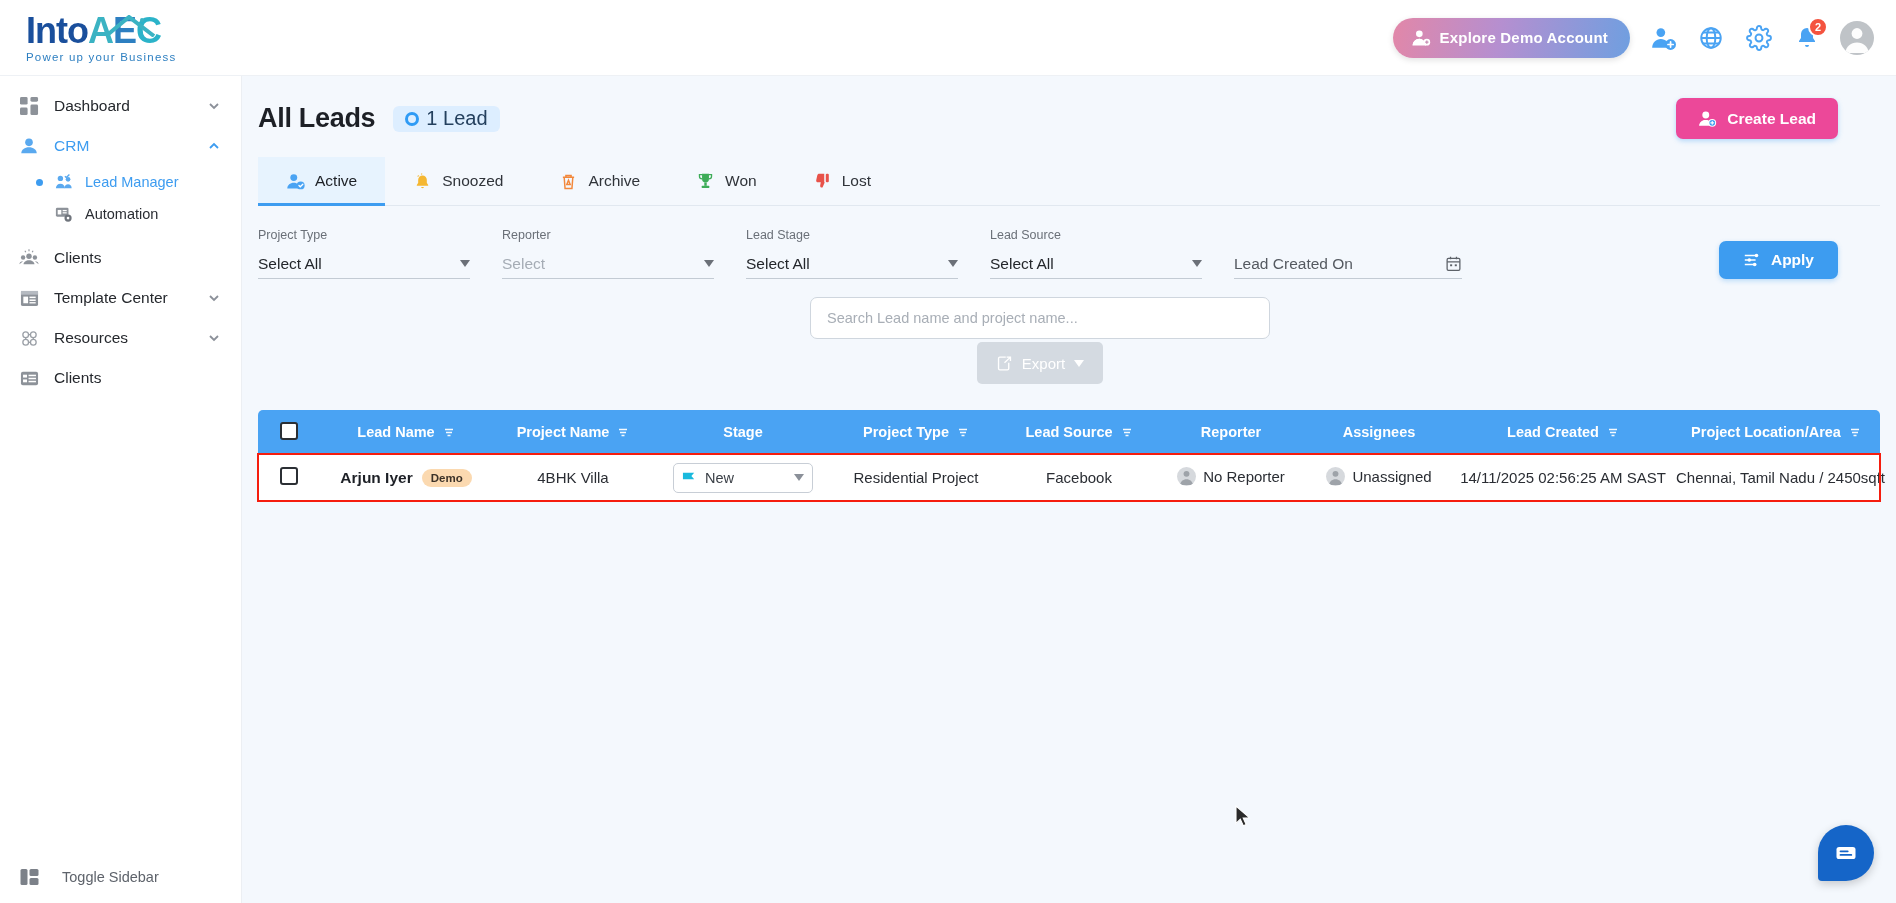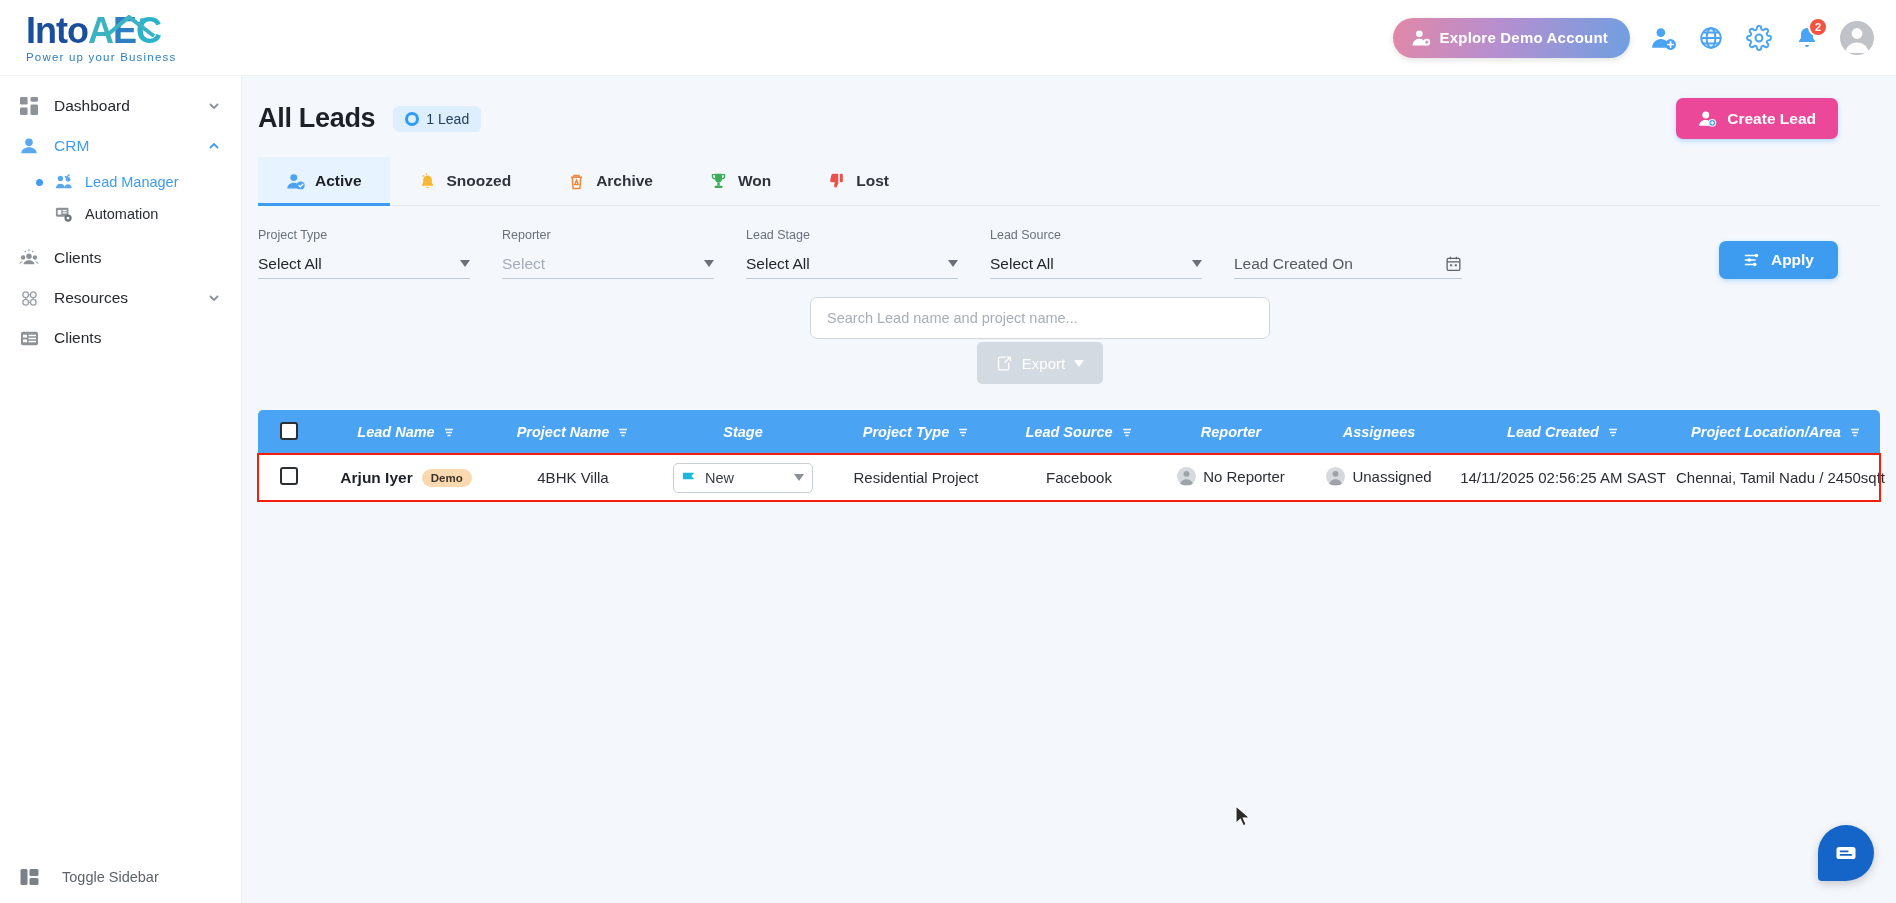--- a/index.html
+++ b/index.html
@@ -81,34 +81,34 @@
   
   .main {
     position: absolute; top: 76px; left: 242px; width: 1654px; height: 827px;
     background: #f4f8fd; overflow: hidden;
   }
   .page-head { display: flex; align-items: center; padding: 22px 58px 0 16px; }
   .page-title { font-size: 27px; font-weight: 700; color: #1d2026; letter-spacing: -.3px; }
   .lead-chip {
     margin-left: 18px; background: #ddeeff; border-radius: 6px; height: 26px;
     display: inline-flex; align-items: center; gap: 7px; padding: 0 12px;
-    font-size: 14px; color: #24405e;
+    font-size: 20px; color: #24405e;
   }
   .chip-ring { width: 14px; height: 14px; border-radius: 50%; border: 3px solid #2f9bf5; }
   .create-btn {
     margin-left: auto; background: #ec4899; border: 0; border-radius: 7px; color: #fff;
     height: 41px; padding: 0 22px; font-size: 15.5px; font-weight: 700; cursor: pointer;
     display: flex; align-items: center; gap: 10px; box-shadow: 0 2px 5px rgba(61,156,240,.35);
   }
 
   
   .tabs { display: flex; margin: 18px 0 0 16px; border-bottom: 1px solid #e1e8f0; width: 1622px; }
   .tab {
     display: flex; align-items: center; gap: 10px; height: 48px; padding: 0 28px;
-    font-size: 15.5px; color: #30343a; cursor: pointer; position: relative; font-weight: bold;
+    font-size: 15.5px; color: #30343a; cursor: pointer; position: relative;
   }
   .tab.sel { background: #e7f3fe; color: #1d2026; }
   .tab.sel:after {
     content: ''; position: absolute; left: 0; right: 0; bottom: -1px; height: 3px; background: #3d9cf0;
   }
 
   
   .filters { display: flex; align-items: flex-end; padding: 22px 0 0 16px; gap: 0; }
   .field { width: 212px; margin-right: 32px; }
   .field-label { font-size: 12.5px; color: #6a7078; margin-bottom: 7px; }
@@ -140,21 +140,21 @@
     width: 126px; height: 42px; background: #d4dae1; border: 0; border-radius: 5px;
     color: #ffffff; font-size: 15px; display: flex; align-items: center; justify-content: center; gap: 9px;
     cursor: pointer;
   }
 
   
   .tablewrap { margin: 26px 16px 0 16px; width: 1622px; }
   table { width: 100%; border-collapse: collapse; table-layout: fixed; }
   thead th {
     background: #4aa3f3; color: #fff; height: 44px; font-size: 14.5px; font-weight: 700;
-    text-align: center; white-space: nowrap; padding: 0 4px; font-style: italic;
+    text-align: center; white-space: nowrap; padding: 0 4px;
   }
   thead th .thin { display: inline-flex; align-items: center; justify-content: center; gap: 8px; }
   .sort-ic { width: 12px; height: 12px; opacity: .95; }
   .hdr-check, .row-check {
     width: 18px; height: 18px; border: 2px solid #2b2f34; border-radius: 3px; background: #fff;
     display: inline-block; cursor: pointer;
   }
   thead th:first-child { border-top-left-radius: 5px; }
   thead th:last-child { border-top-right-radius: 5px; }
   tbody tr {
@@ -324,20 +324,36 @@
             <circle cx="4.5" cy="10.5" r="2.4"></circle>
             <circle cx="17.5" cy="10.5" r="2.4"></circle>
             <path d="M5 18c0-2.7 2.7-4.6 6-4.6s6 1.9 6 4.6z"></path>
             <path d="M0.5 18c0-2 1.6-3.4 4-3.4M21.5 18c0-2-1.6-3.4-4-3.4"></path>
             <path d="M11 1.5v2M6.5 3l1 1.6M15.5 3l-1 1.6" stroke="#8d9299" stroke-width="1.2"></path>
           </svg>
       </span>
       <span class="nav-label">Clients</span>
     </div>
 
+    <div class="nav-item">
+      <span class="nv-icon">
+        <svg width="19" height="19" viewBox="0 0 20 20" fill="#8d9299">
+            <rect x="1" y="2" width="18" height="16" rx="2"></rect>
+            <rect x="1" y="2" width="18" height="4" fill="#b5bac1"></rect>
+            <rect x="3.5" y="8" width="5" height="7" fill="#fff"></rect>
+            <rect x="10" y="8" width="6.5" height="1.6" fill="#fff"></rect>
+            <rect x="10" y="11" width="6.5" height="1.6" fill="#fff"></rect>
+            <rect x="10" y="13.8" width="6.5" height="1.4" fill="#fff"></rect>
+          </svg>
+      </span>
+      <span class="nav-label">Template Center</span>
+      <svg class="chev" viewBox="0 0 14 14" fill="none" stroke="currentColor" stroke-width="1.8">
+          <path d="M3 5l4 4 4-4"></path>
+        </svg>
+    </div>
 
     <div class="nav-item">
       <span class="nv-icon">
         <svg width="19" height="19" viewBox="0 0 20 20" fill="none" stroke="#9ba0a7" stroke-width="1.4">
             <circle cx="6" cy="6" r="3"></circle>
             <circle cx="14" cy="6" r="3"></circle>
             <circle cx="6" cy="14" r="3"></circle>
             <circle cx="14" cy="14" r="3"></circle>
             <path d="M9 6h2M6 9v2M14 9v2M9 14h2"></path>
           </svg>

